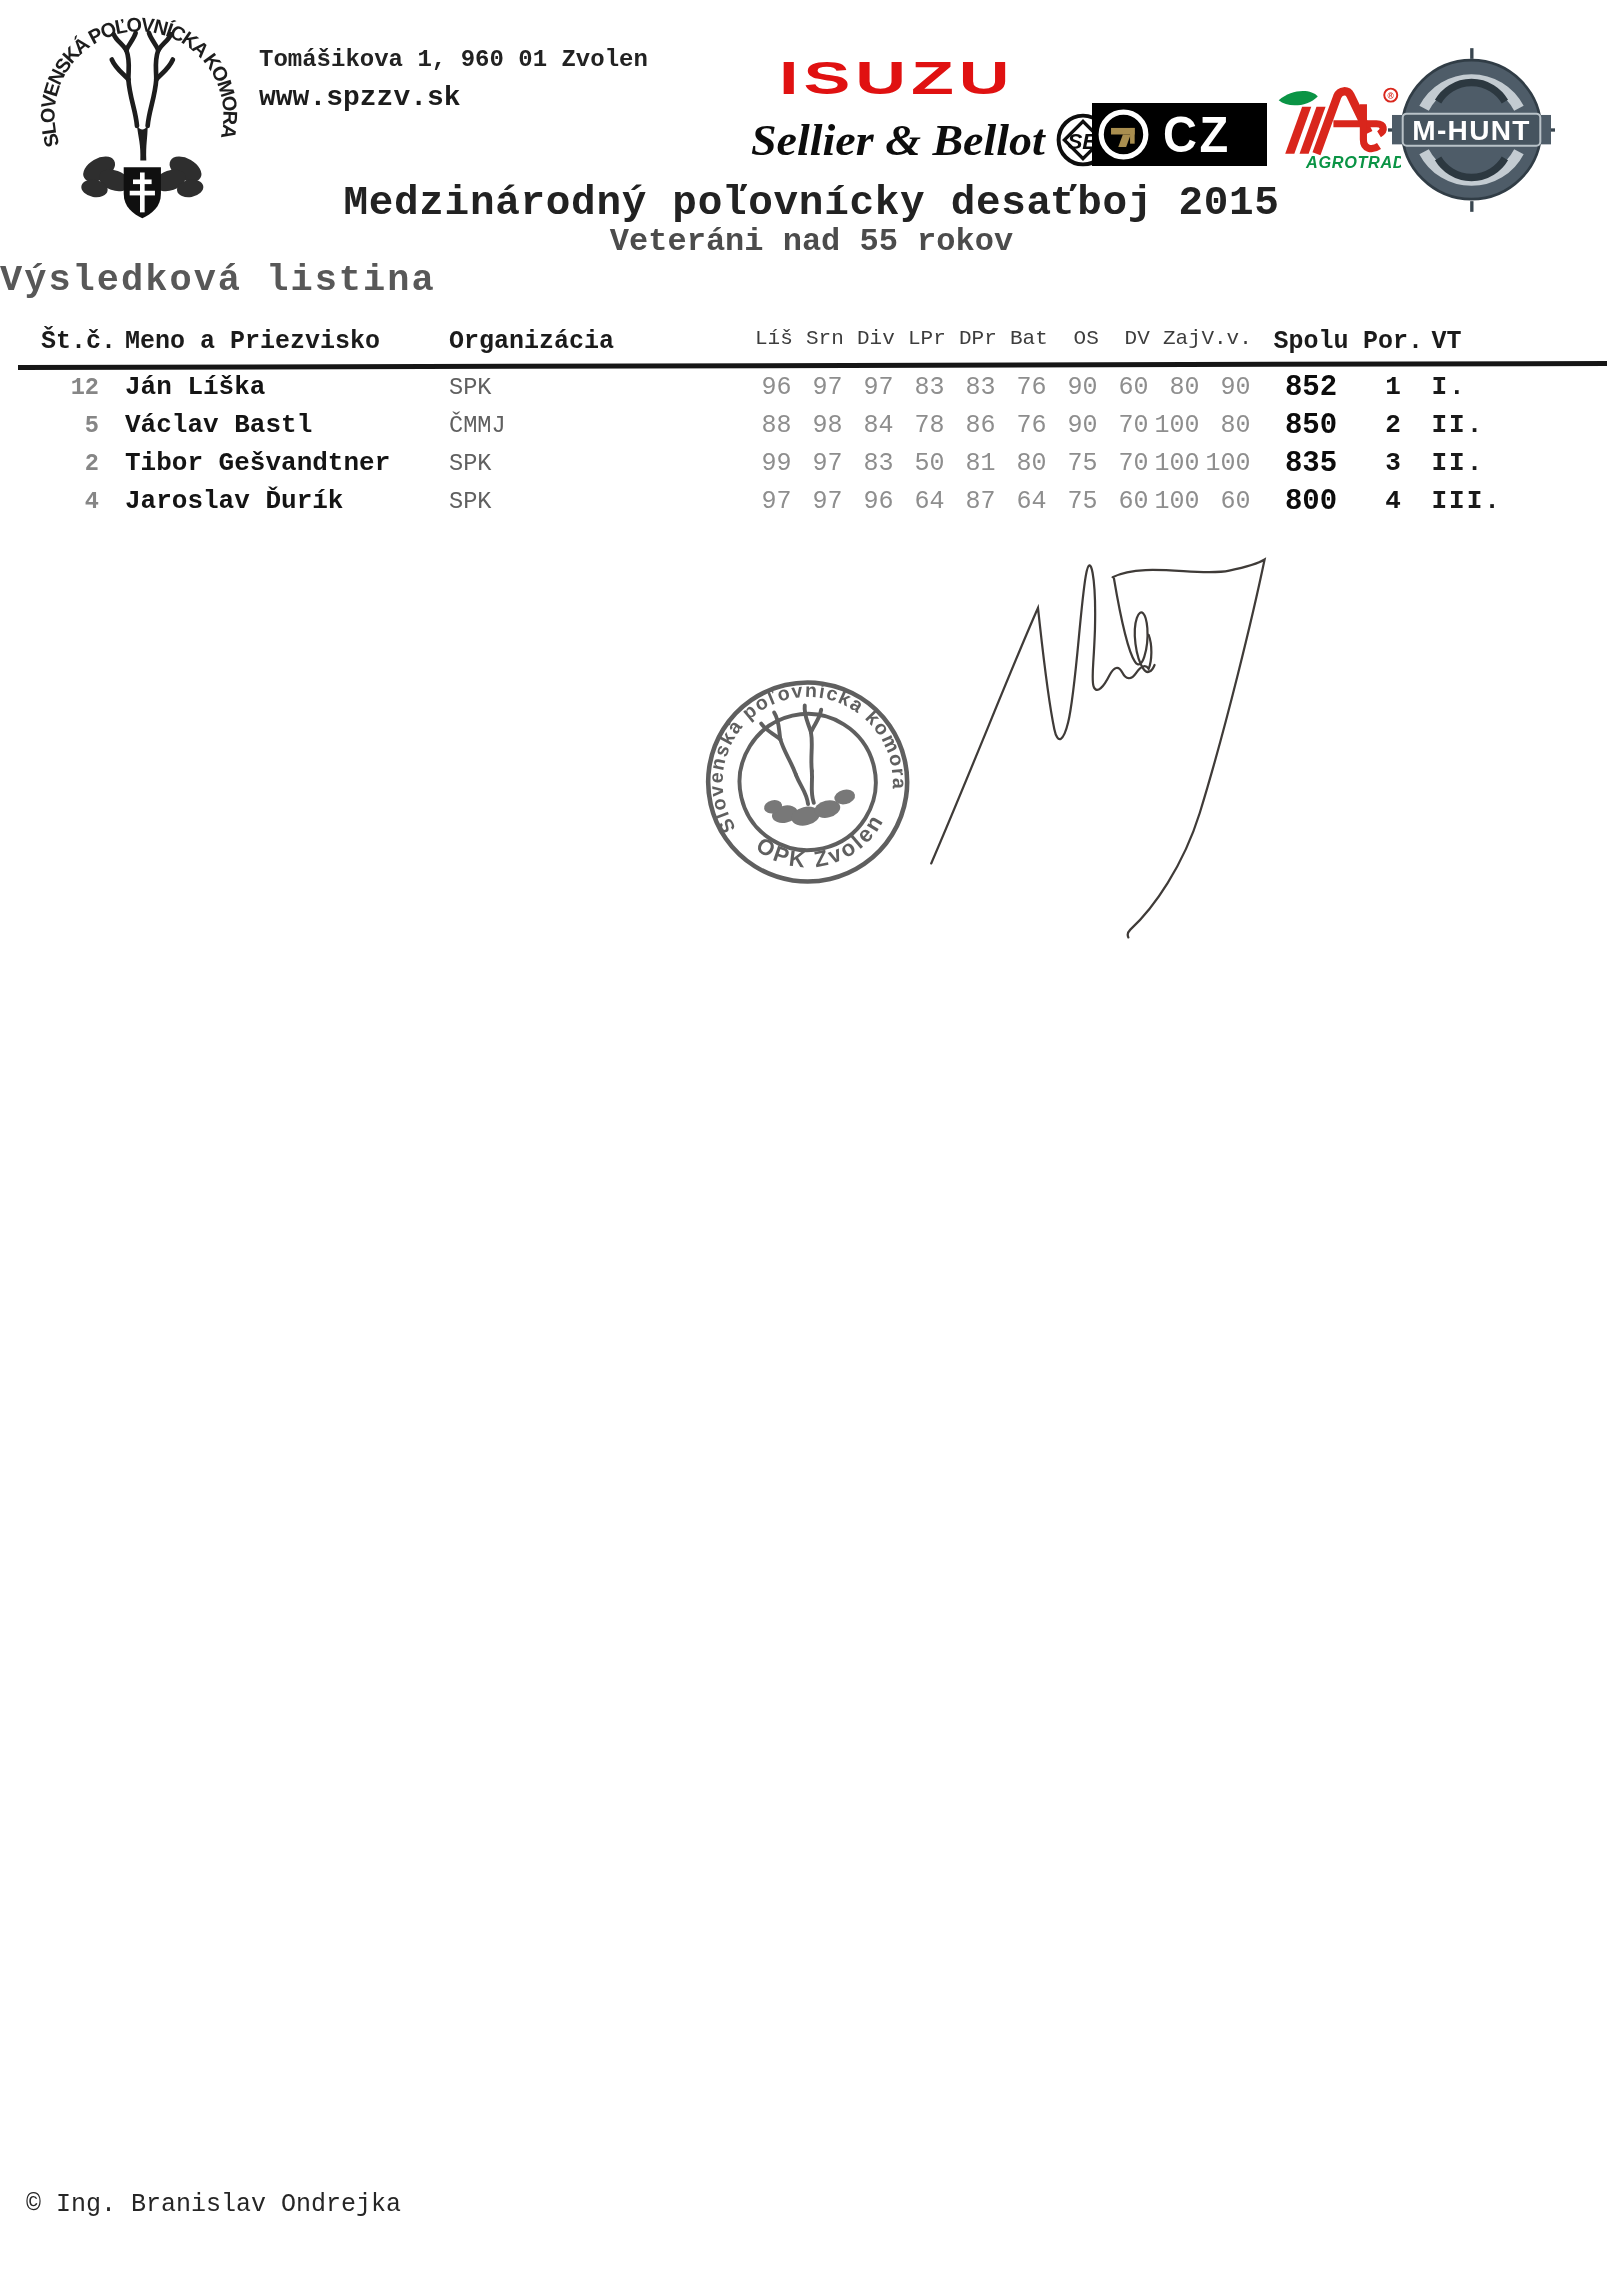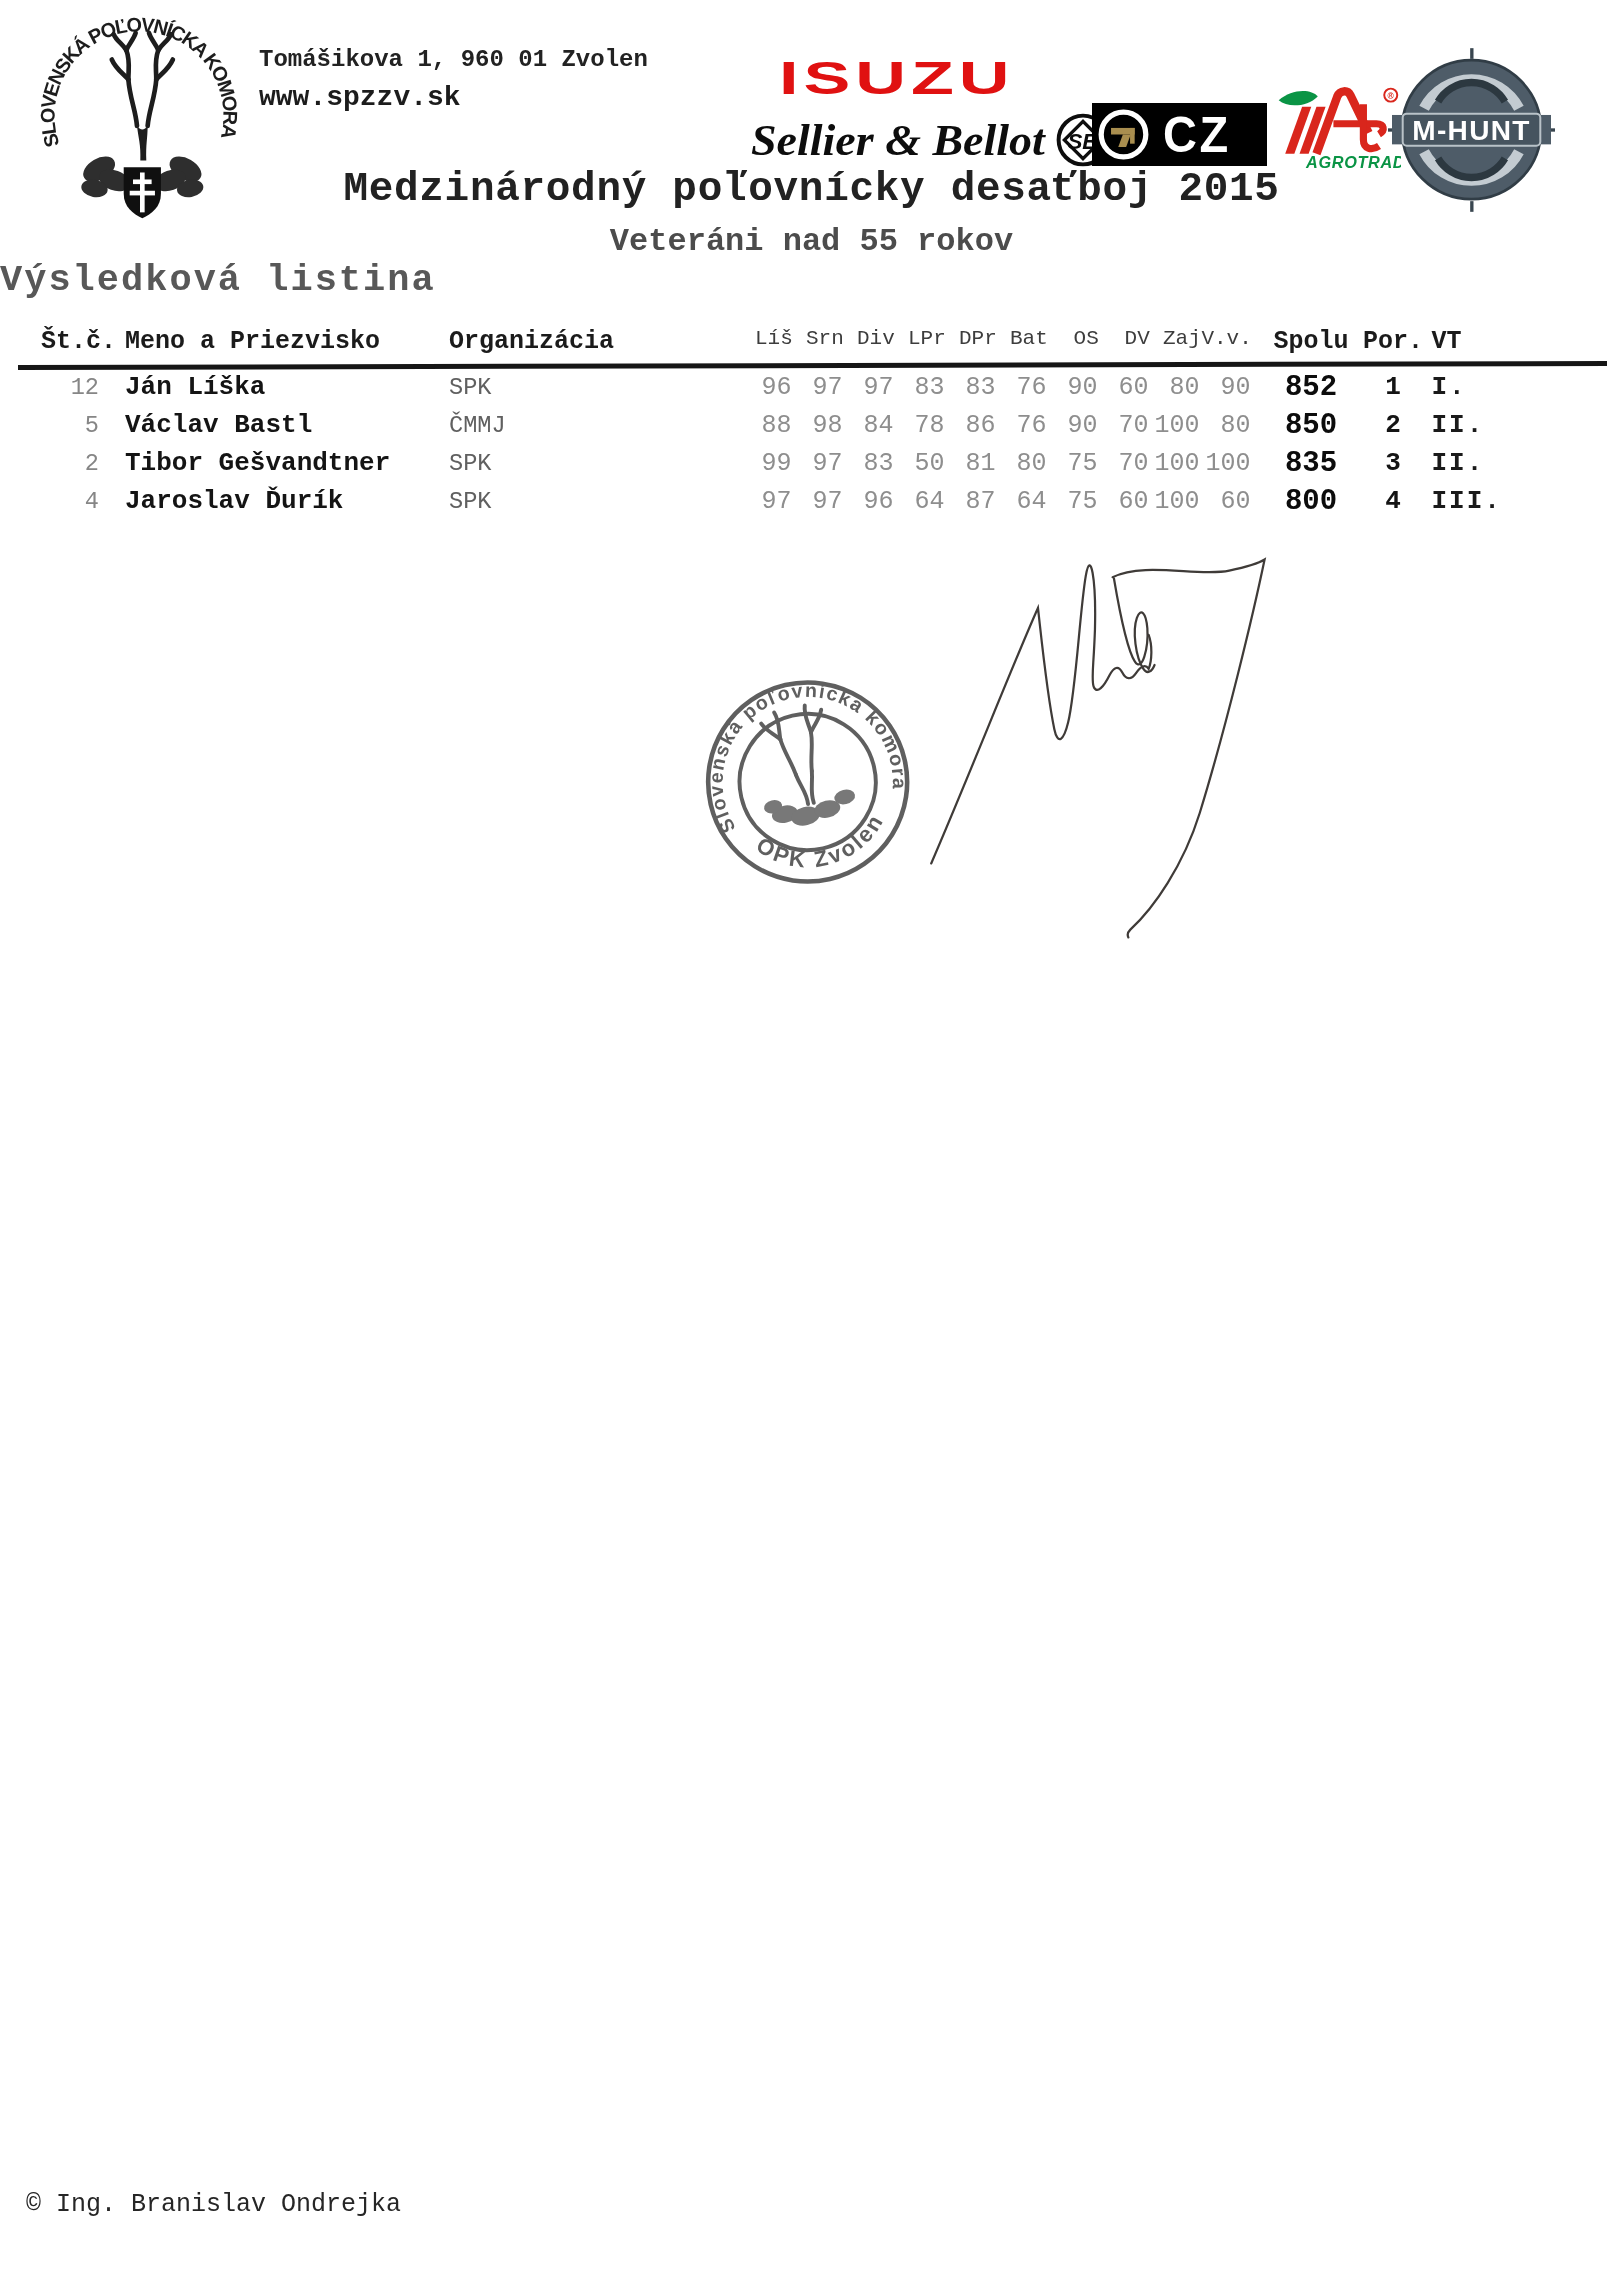--- a/index.html
+++ b/index.html
@@ -21,35 +21,35 @@
   .snb{display:flex;align-items:center;gap:9.2px;}
   .snb-script{font-family:"Liberation Serif","DejaVu Serif",serif;font-style:italic;font-weight:bold;
     font-size:46px;color:#0d0d0d;white-space:nowrap;transform:scaleY(.95);}
   .snb-reg{font-family:"Liberation Sans",sans-serif;font-size:14.4px;color:#0d0d0d;align-self:flex-end;}
   .cz-box{width:175px;height:63px;background:#000;display:flex;align-items:center;}
   .cz-label{font-family:"Liberation Sans",sans-serif;font-weight:bold;font-size:47px;color:#fff;
     letter-spacing:2.6px;margin-left:7.9px;transform:scaleY(1.05);}
 
   
   .title-main{left:0;width:1623px;text-align:center;font-size:41px;font-weight:bold;color:#222;
-    letter-spacing:0.7px;white-space:nowrap;}
+    letter-spacing:0.7px;white-space:nowrap;margin-top:14px;}
   .title-cat{left:0;width:1623px;text-align:center;font-size:32px;color:#4c4c4c;font-weight:600;white-space:nowrap;}
   .title-sub{left:0;width:1623px;text-align:left;font-size:37px;color:#585858;font-weight:600;
     letter-spacing:2px;white-space:nowrap;}
 
   
   .results{display:grid;
     grid-template-columns:84px 324px 298px repeat(10,51px) 108px 56px 85px;
     grid-template-rows:41px 38px 38px 38px 38px;}
   .results > div{display:flex;align-items:center;}
   .hc{font-size:25px;font-weight:bold;color:#1b1b1b;align-items:flex-start !important;}
   .hc.sc{font-size:21px;font-weight:normal;color:#3d3d3d;justify-content:flex-end;padding-right:5.2px;}
   .hc.c{justify-content:center;}
   .hc.vt{padding-left:10.5px;}
-  .dc.stc{font-size:23.6px;color:#868686;justify-content:flex-end;padding-right:26px;}
+  .dc.stc{font-size:23.6px;color:#868686;justify-content:flex-end;padding-right:26px;font-weight:bold;}
   .dc.name{font-size:26px;font-weight:bold;color:#141414;}
   .dc.org{font-size:23.6px;color:#606060;}
   .dc.sc{font-size:25px;color:#8e8e8e;justify-content:flex-end;padding-right:6.5px;}
   .dc.spolu{font-size:29px;font-weight:bold;color:#0c0c0c;justify-content:center;}
   .dc.por{font-size:26px;font-weight:bold;color:#141414;justify-content:center;}
   .dc.vt{font-size:26px;font-weight:bold;color:#1a1a1a;padding-left:10.5px;letter-spacing:2px;}
   .rule{background:#161616;transform:rotate(-.15deg);}
 
   .footer{font-size:25px;color:#262626;white-space:nowrap;}
 

